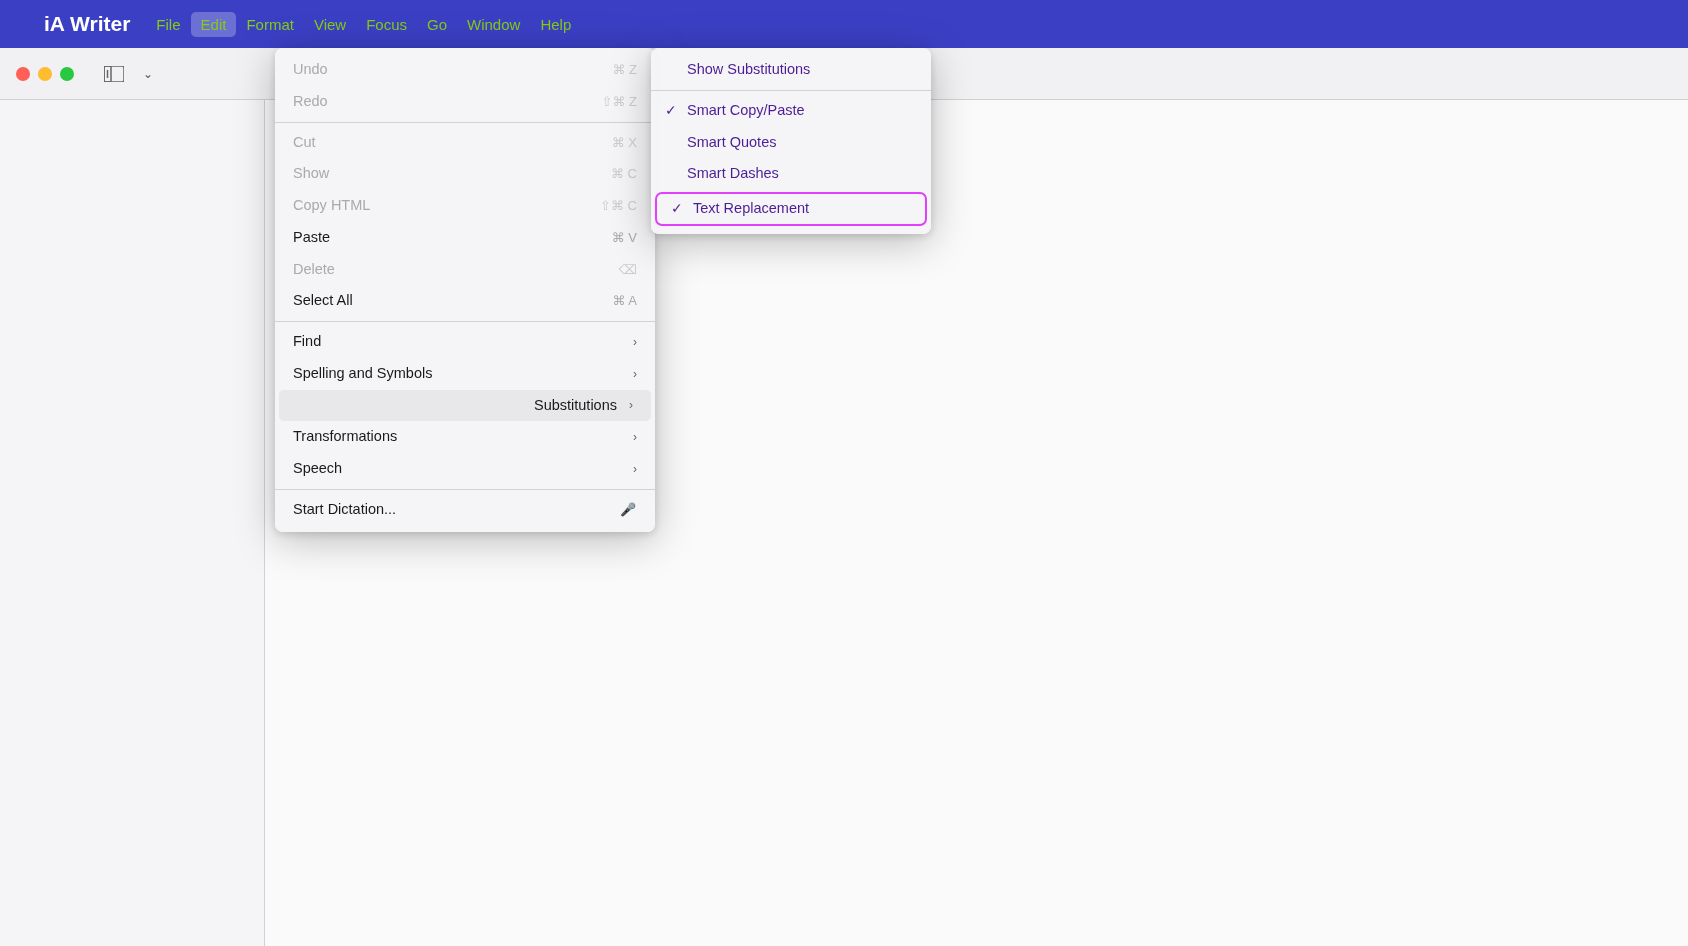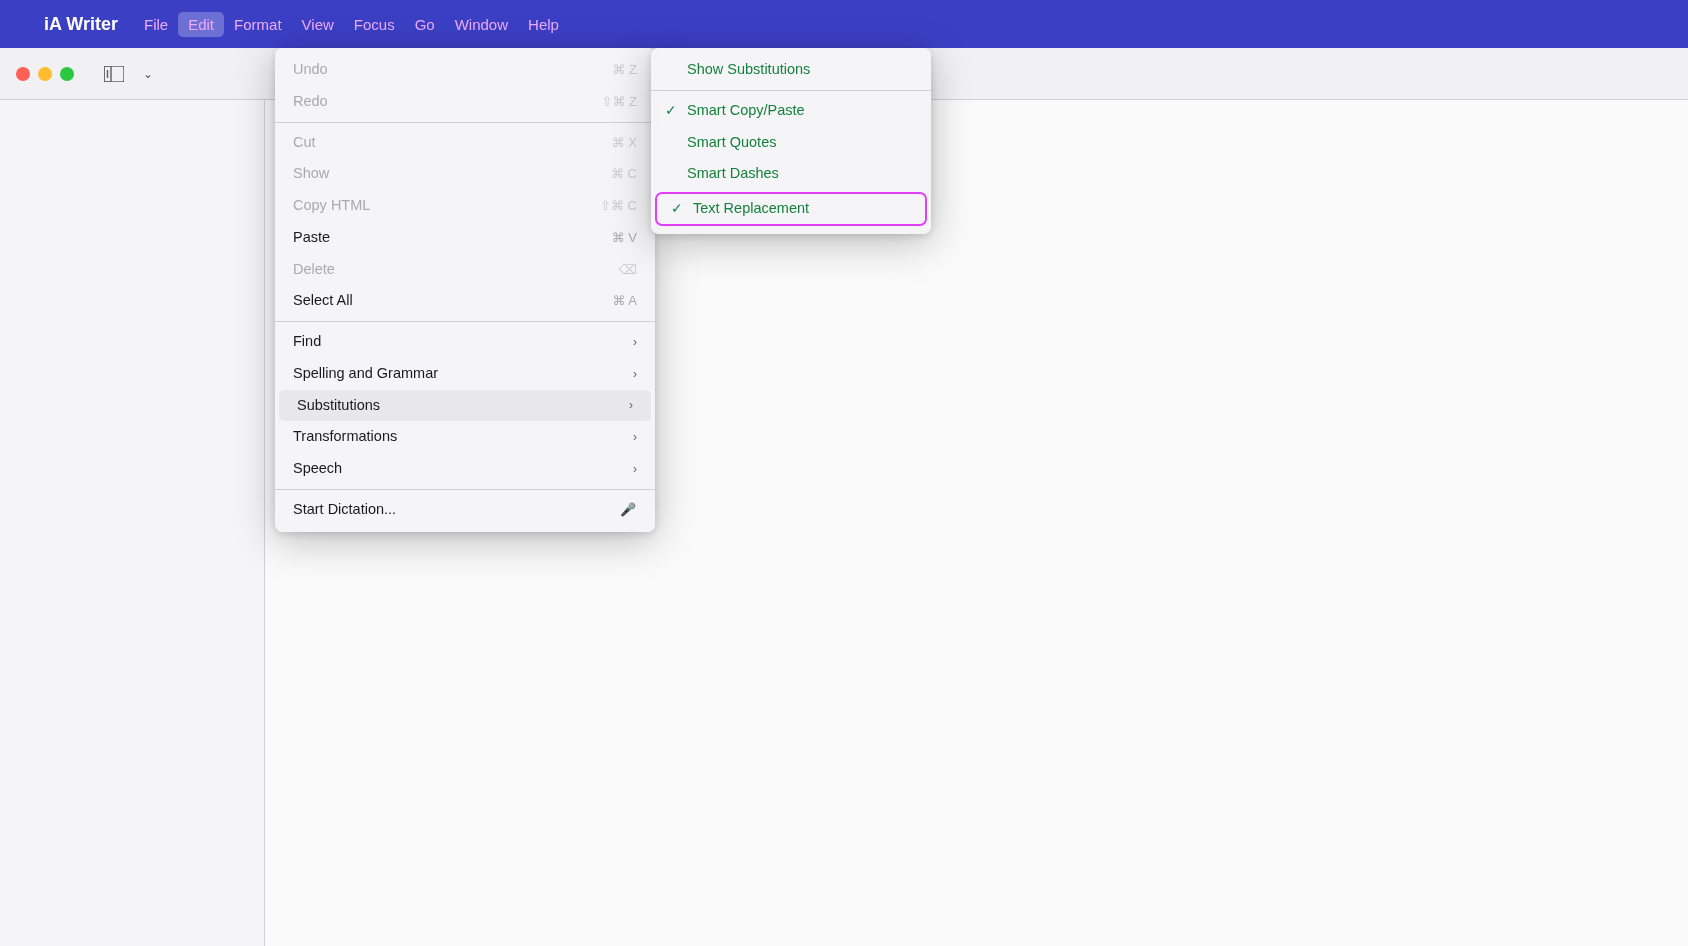--- a/index.html
+++ b/index.html
@@ -27,28 +27,28 @@
     }
 
     .apple-logo {
       font-size: 18px;
       color: white;
       margin-right: 18px;
     }
 
     .menubar-app {
       color: white;
-      font-size: 18px;
+      font-size: 21px;
       font-weight: 600;
       margin-right: 6px;
       padding: 4px 10px;
     }
 
     .menubar-item {
-      color: #f0abfc;
+      color: #84cc16;
       font-size: 15px;
       font-weight: 400;
       padding: 4px 10px;
       border-radius: 5px;
       cursor: default;
     }
 
     .menubar-item.active {
       background: rgba(255,255,255,0.25);
     }
@@ -205,21 +205,21 @@
       padding: 6px 0;
       z-index: 201;
       backdrop-filter: blur(20px);
     }
 
     .sub-menu-item {
       display: flex;
       align-items: center;
       padding: 5px 18px;
       font-size: 14.5px;
-      color: #15803d;
+      color: #4c1d95;
       cursor: default;
       line-height: 1.5;
       min-height: 28px;
       gap: 6px;
     }
 
     .sub-menu-item.with-check {
       padding-left: 14px;
     }
 
@@ -250,20 +250,21 @@
 
     .text-replacement-item .sub-menu-item {
       padding: 4px 14px;
     }
 
     
     .substitutions-highlighted {
       background: #e8e8eb;
       border-radius: 5px;
       margin: 0 4px;
+      justify-content: flex-end;
     }
   </style>
 </head>
 <body>
 
 <div class="menubar">
   <span class="apple-logo"></span>
   <span class="menubar-app">iA Writer</span>
   <span class="menubar-item">File</span>
   <span class="menubar-item active">Edit</span>
@@ -345,21 +346,21 @@
   </div>
 
   <div class="menu-separator"></div>
 
   <div class="menu-item">
     <span>Find</span>
     <span class="arrow">›</span>
   </div>
 
   <div class="menu-item">
-    <span>Spelling and Grammar</span>
+    <span>Spelling and Symbols</span>
     <span class="arrow">›</span>
   </div>
 
   <div class="menu-item substitutions-highlighted">
     <span>Substitutions</span>
     <span class="arrow">›</span>
   </div>
 
   <div class="menu-item">
     <span>Transformations</span>

